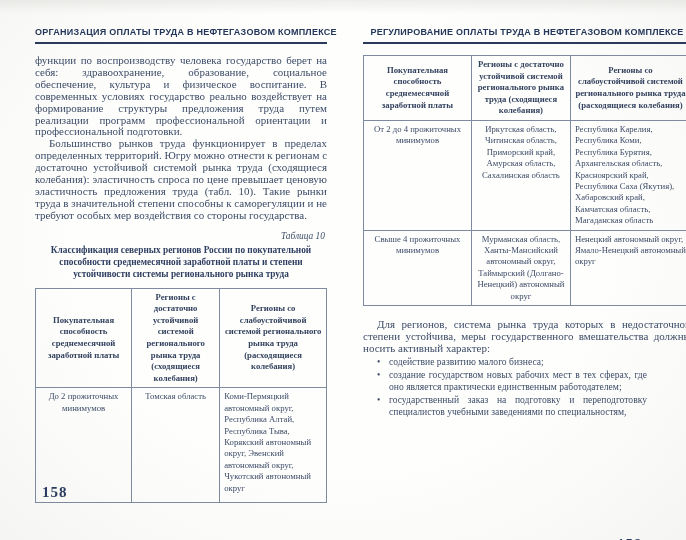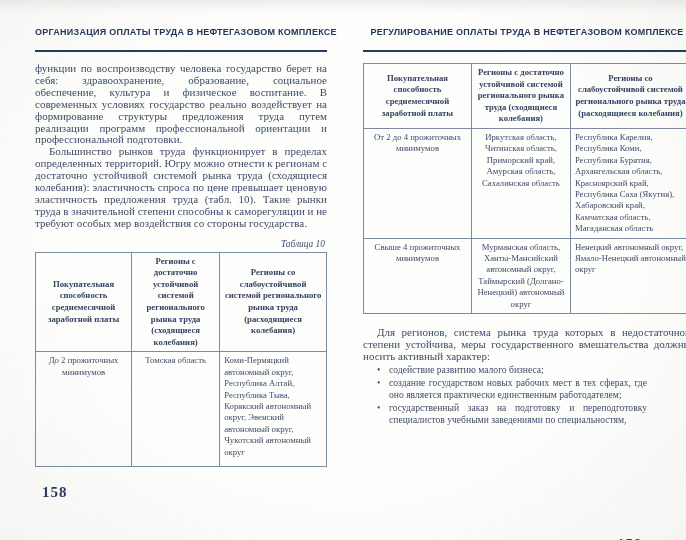--- a/index.html
+++ b/index.html
@@ -18,21 +18,21 @@
     pointer-events:none;
   }
   .page{position:absolute;top:27px;color:#3d4c68;}
   .page-left{left:35px;width:292px;}
   .page-right{left:363px;width:328px;}
 
   .running-head{
     font-family:"Liberation Sans","DejaVu Sans",sans-serif;
     font-weight:bold;font-size:9px;letter-spacing:0.25px;
     color:#233659;text-align:center;
-    padding-bottom:13px;border-bottom:2px solid #2a3a5c;
+    padding-bottom:5px;border-bottom:2px solid #2a3a5c;
     margin-bottom:11px;white-space:nowrap;
   }
   .body-text p{
     margin:0;font-size:11px;line-height:11.9px;text-align:justify;
     color:#3d4c68;
   }
   .body-text p.indent{text-indent:14px;}
 
   .tbl-caption{
     font-style:italic;text-align:right;font-size:9.4px;color:#3d4c68;
@@ -86,20 +86,21 @@
 
   <div class="page page-left">
     <div class="running-head">ОРГАНИЗАЦИЯ ОПЛАТЫ ТРУДА В НЕФТЕГАЗОВОМ КОМПЛЕКСЕ</div>
 
     <div class="body-text">
       <p>функции по воспроизводству человека государство берет на себя: здравоохранение, образование, социальное обеспечение, культура и физическое воспитание. В современных условиях государство реально воздействует на формирование структуры предложения труда путем реализации программ профессиональной ориентации и профессиональной подготовки.</p>
       <p class="indent">Большинство рынков труда функционирует в пределах определенных территорий. Югру можно отнести к регионам с достаточно устойчивой системой рынка труда (сходящиеся колебания): эластичность спроса по цене превышает ценовую эластичность предложения труда (табл. 10). Такие рынки труда в значительной степени способны к саморегуляции и не требуют особых мер воздействия со стороны государства.</p>
     </div>
 
     <div class="tbl-caption">Таблица 10</div>
+    <div class="tbl-title">Классификация северных регионов России по покупательной способности среднемесячной заработной платы и степени устойчивости системы регионального рынка труда</div>
 
     <table class="cls">
       <thead>
         <tr>
           <th class="col-a">Покупательная способность среднемесячной заработной платы</th>
           <th class="col-b">Регионы с достаточно устойчивой системой регионального рынка труда (сходящиеся колебания)</th>
           <th class="col-c">Регионы со слабоустойчивой системой регионального рынка труда (расходящиеся колебания)</th>
         </tr>
       </thead>
       <tbody>

